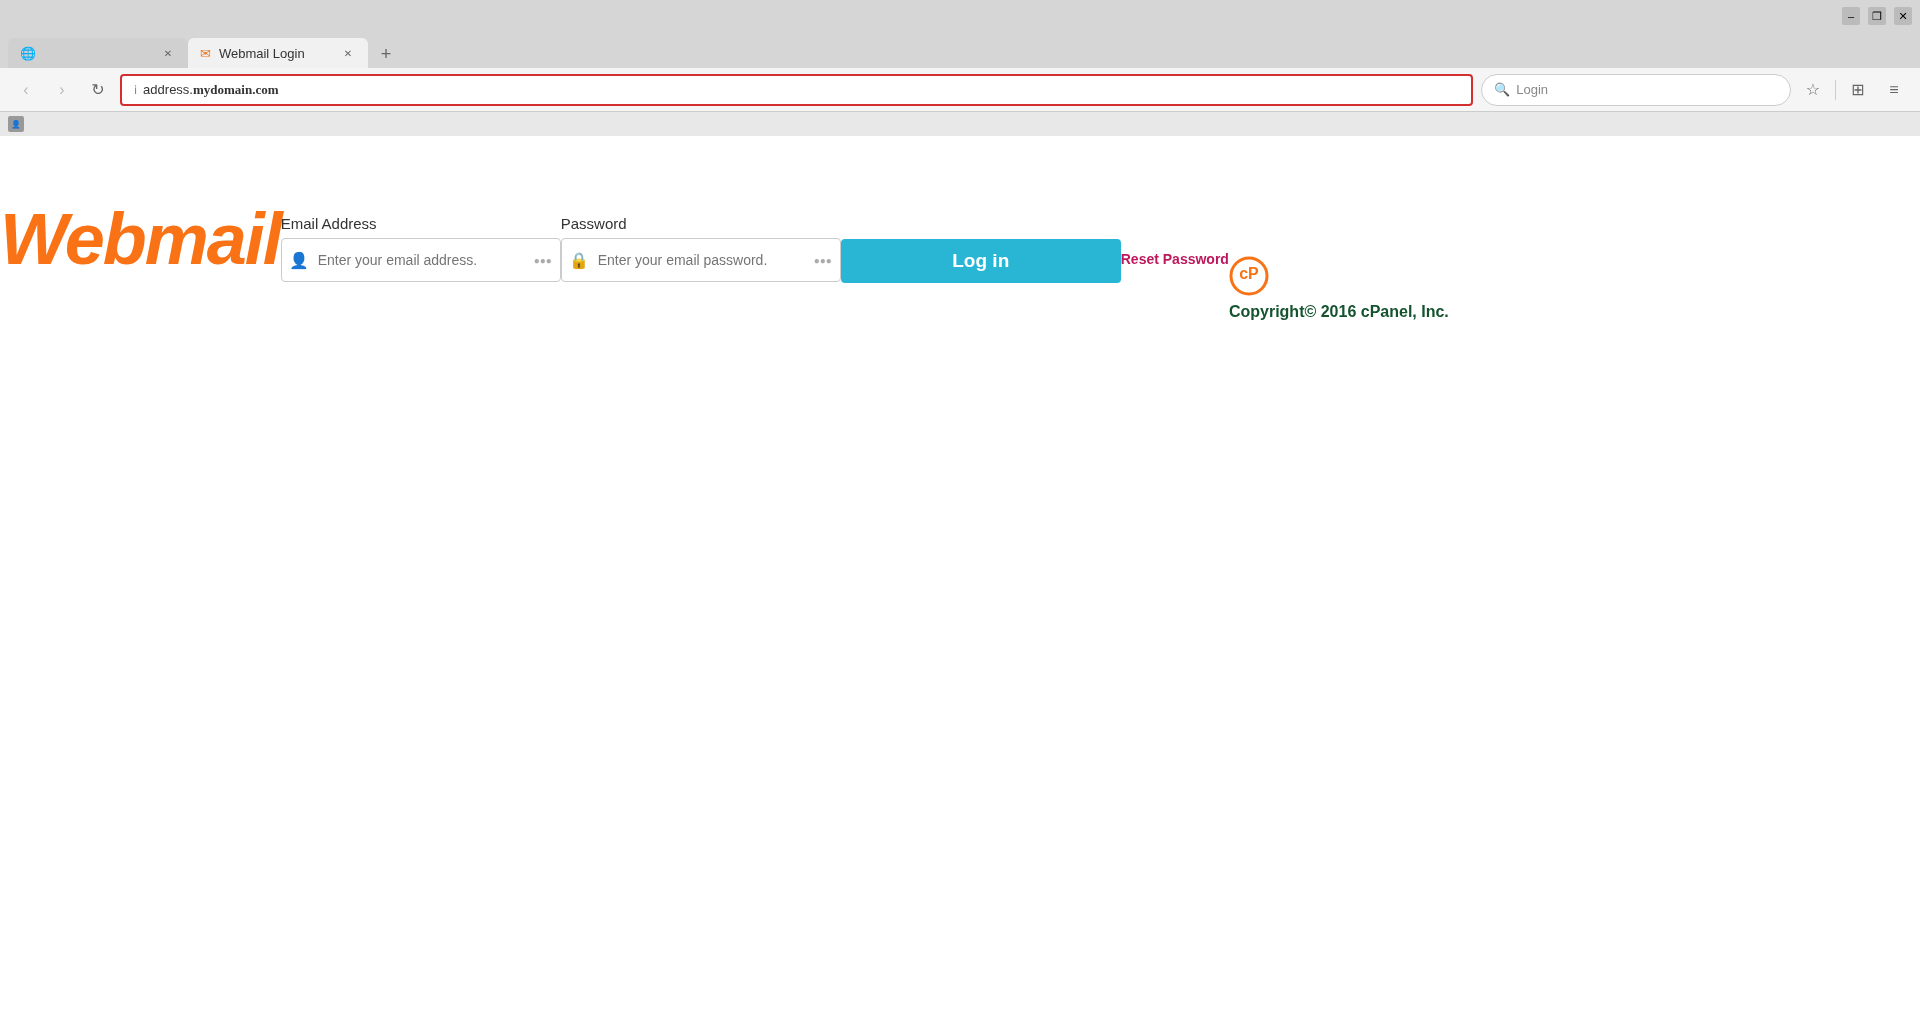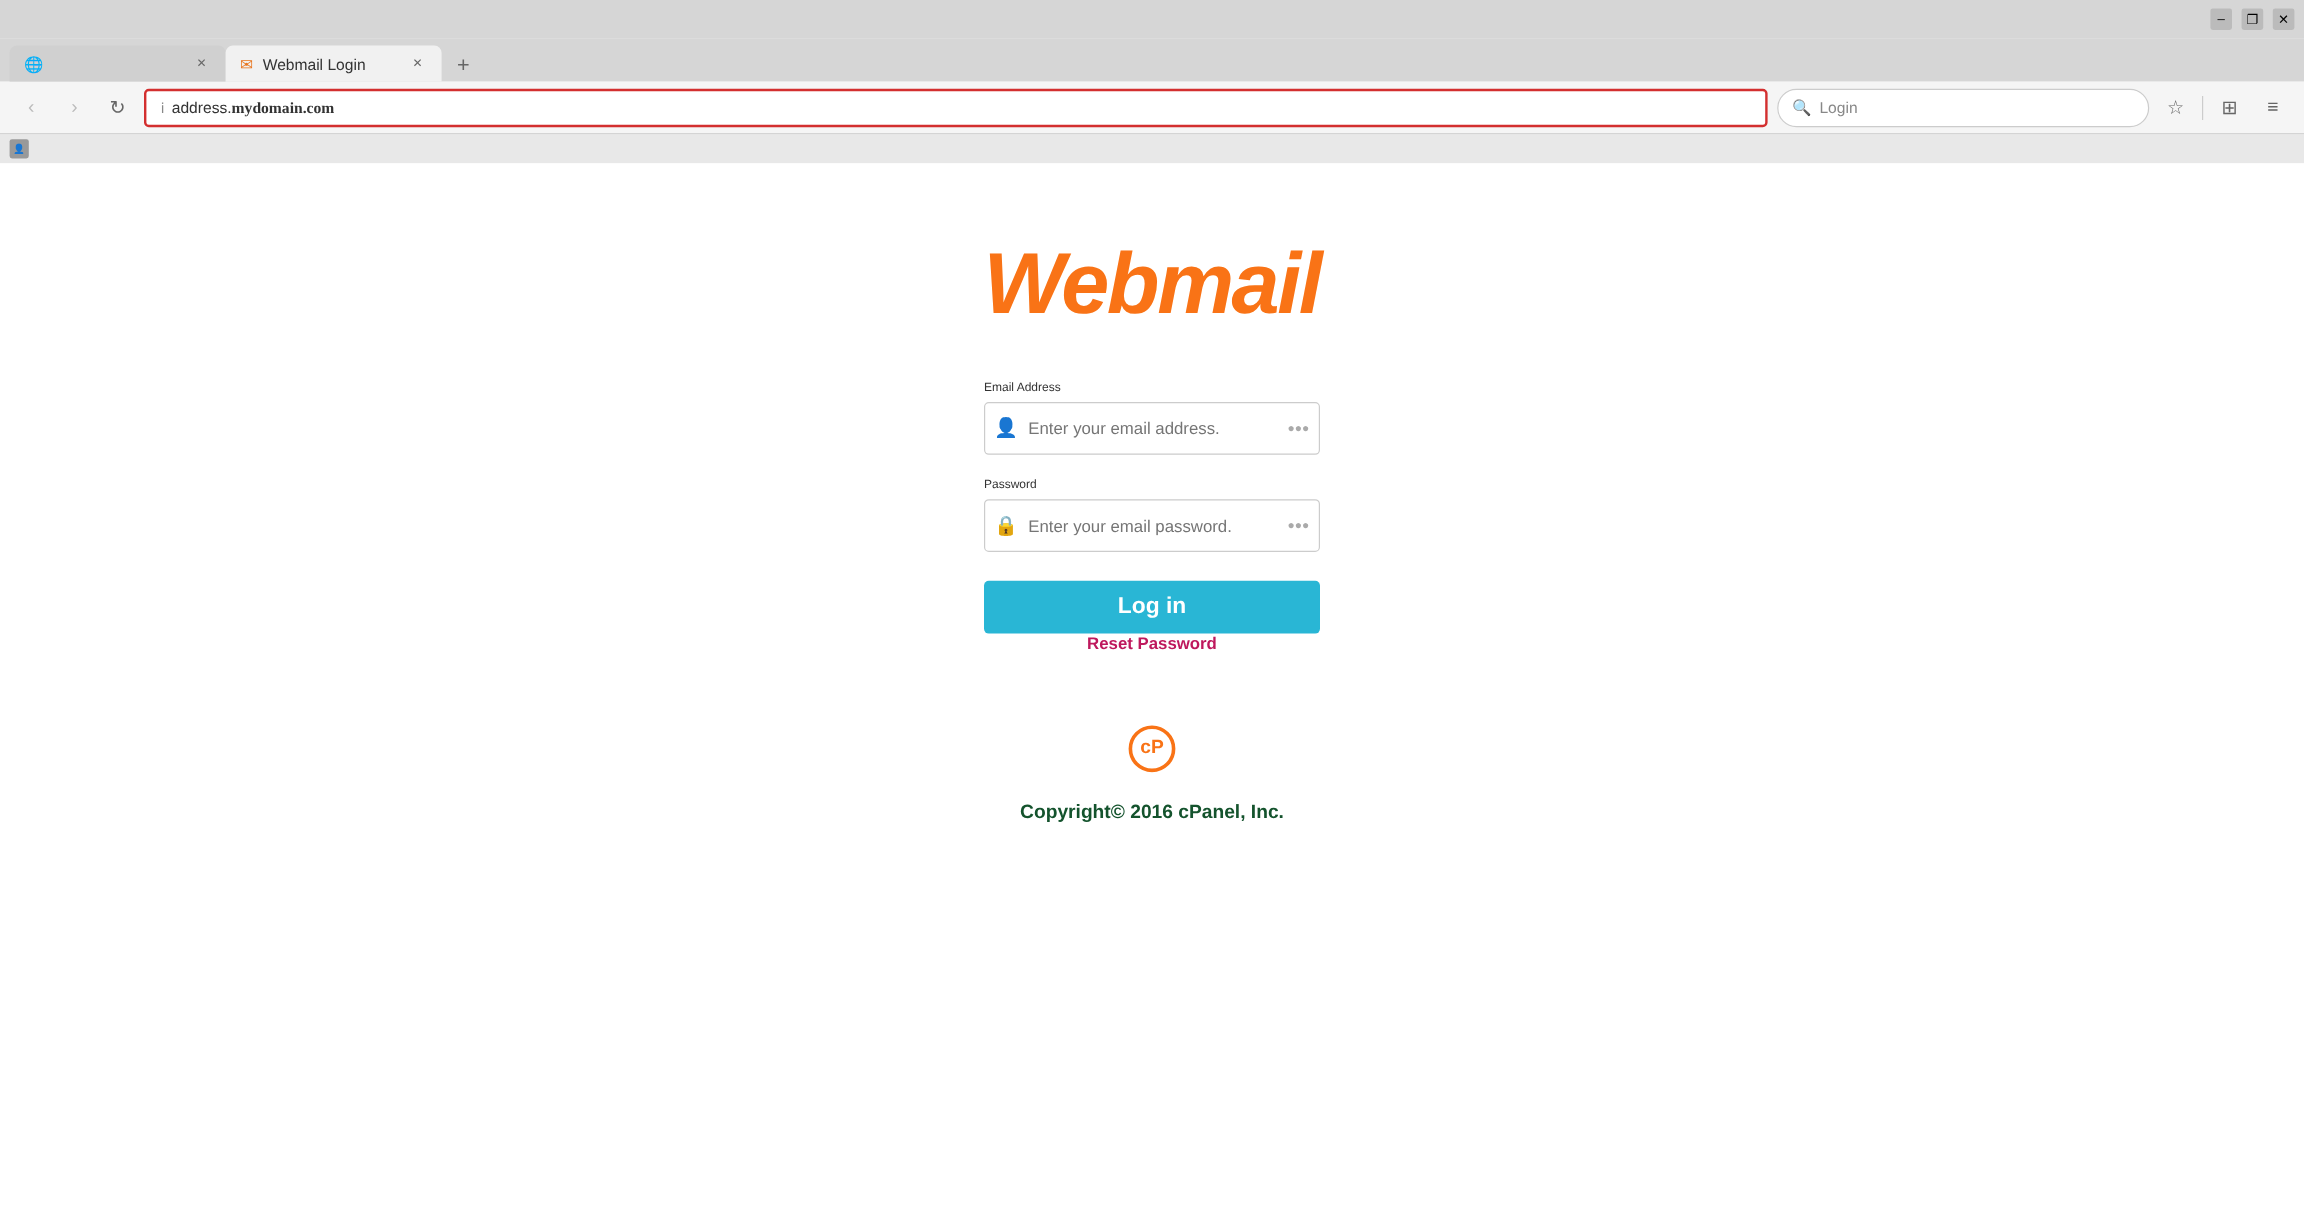--- a/index.html
+++ b/index.html
@@ -144,39 +144,39 @@
       font-size: 13px;
       text-align: center;
       margin-top: 4px;
       font-weight: 500;
     }
 
     
     .login-container {
       margin-top: 60px;
       display: flex;
-      flex-direction: column;
+      flex-direction: row;
       align-items: center;
       width: 100%;
     }
     .webmail-logo {
       font-size: 72px;
       font-weight: bold;
       color: #f97316;
       font-family: Arial, sans-serif;
       font-style: italic;
       margin-bottom: 40px;
       letter-spacing: -2px;
     }
     .form-group {
       width: 280px;
       margin-bottom: 20px;
     }
     .form-label {
-      font-size: 10px;
+      font-size: 15px;
       color: #333;
       margin-bottom: 6px;
       display: block;
     }
     .input-wrapper {
       width: 280px;
       height: 44px;
       border: 1px solid #ccc;
       border-radius: 4px;
       display: flex;
@@ -238,22 +238,22 @@
       cursor: pointer;
     }
     .lang-item.active { color: #333; font-weight: 500; }
     .lang-more { font-size: 18px; color: #555; cursor: pointer; }
 
     
     .footer {
       margin-top: 60px;
       display: flex;
       flex-direction: column;
-      align-items: center;
-      gap: 18px;
+      align-items: flex-start;
+      gap: 0;
     }
     .cpanel-logo {
       color: #f97316;
       font-size: 28px;
       font-weight: bold;
     }
     .footer-text {
       font-size: 16px;
       color: #14532d;
       font-weight: bold;

